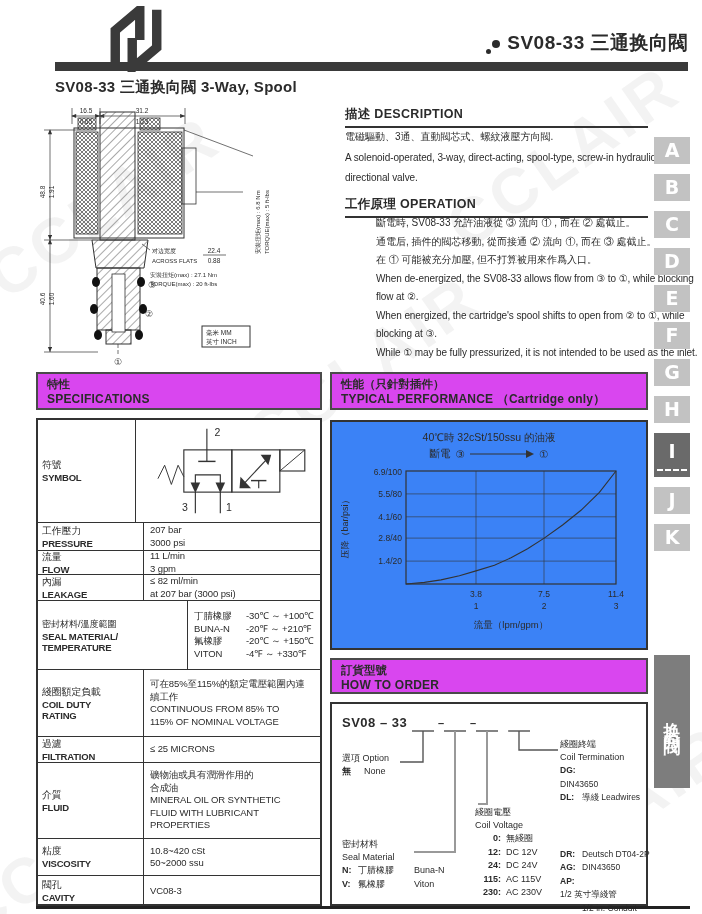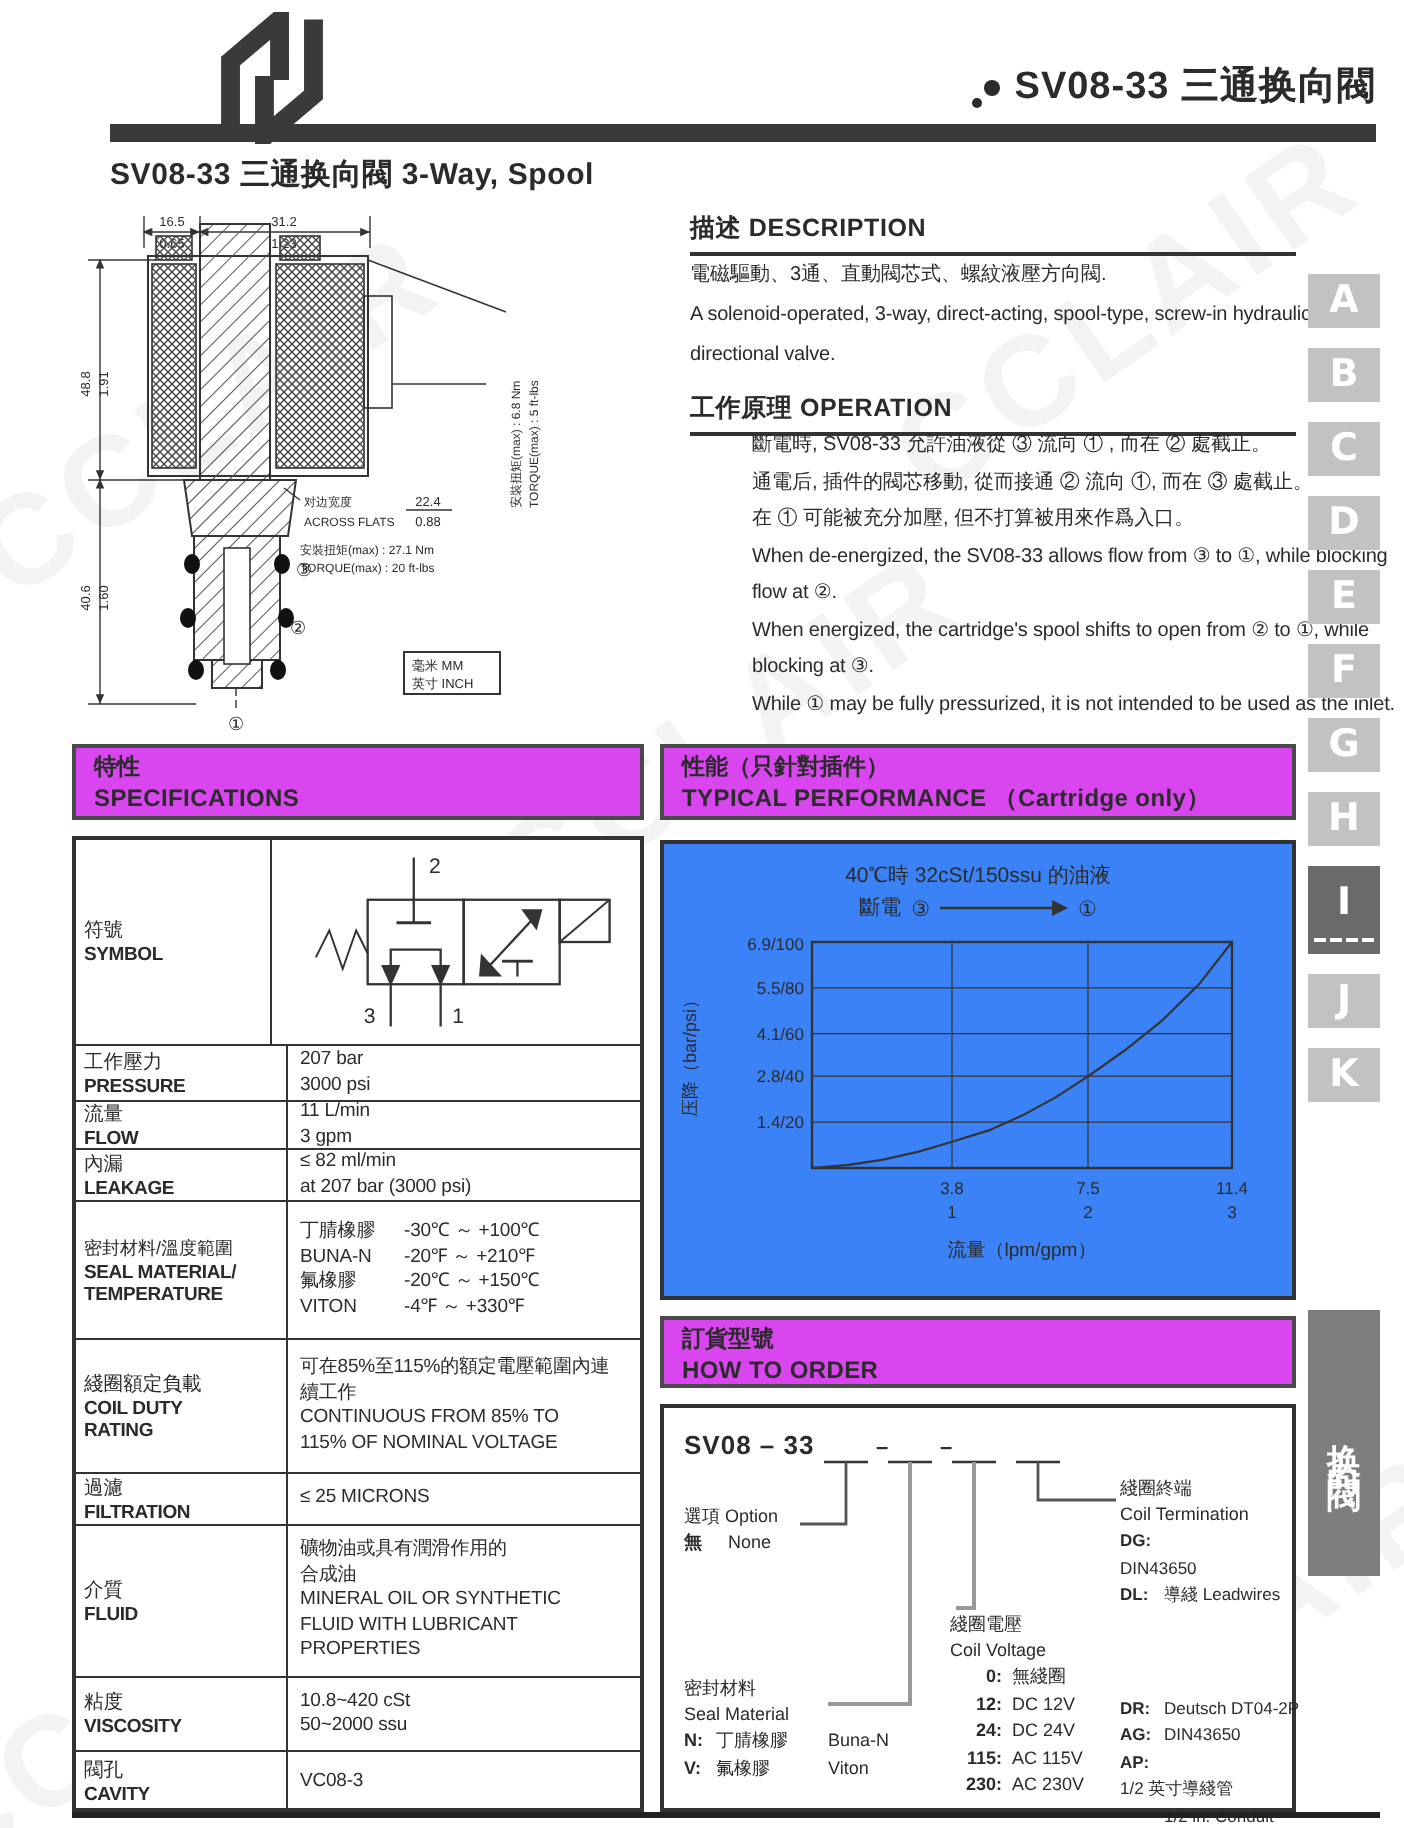--- a/index.html
+++ b/index.html
@@ -255,21 +255,21 @@
       <div class="slabel">
           <div class="zl">內漏</div>
         <div class="el">LEAKAGE</div>
         </div>
       <div class="sval">
           <div>≤ 82 ml/min</div>
         <div>at 207 bar (3000 psi)</div>
         </div>
     </div>
 
-    <div class="srow" style="height:69px;">
+    <div class="srow" style="height:69px;gap:44px;">
       <div class="slabel">
           <div class="zl" style="font-size:9px;">密封材料/溫度範圍</div>
         <div class="el">SEAL MATERIAL/</div>
         <div class="el">TEMPERATURE</div>
         </div>
       <div class="sval">
         <div class="pair">
             <span class="pn">丁腈橡膠</span>
             <span>-30℃ ～ +100℃</span>
           </div>

